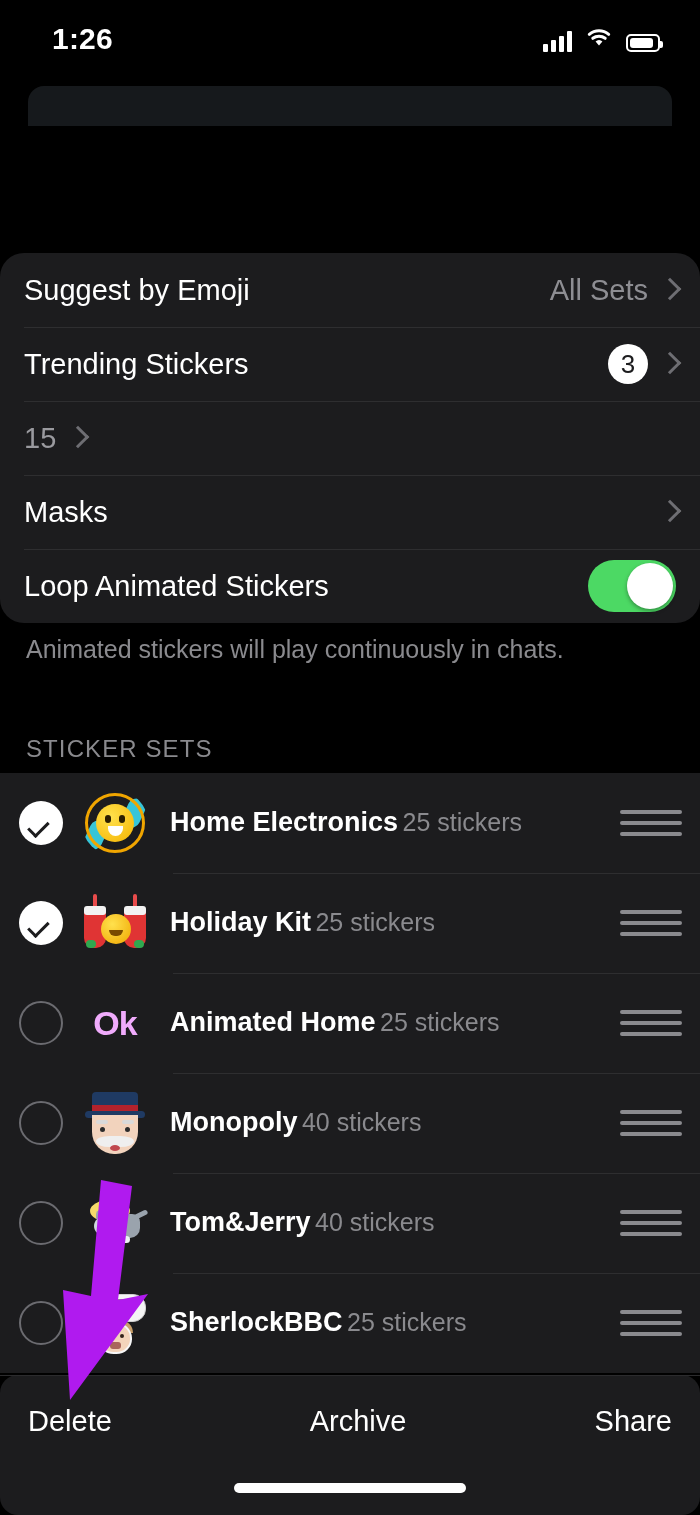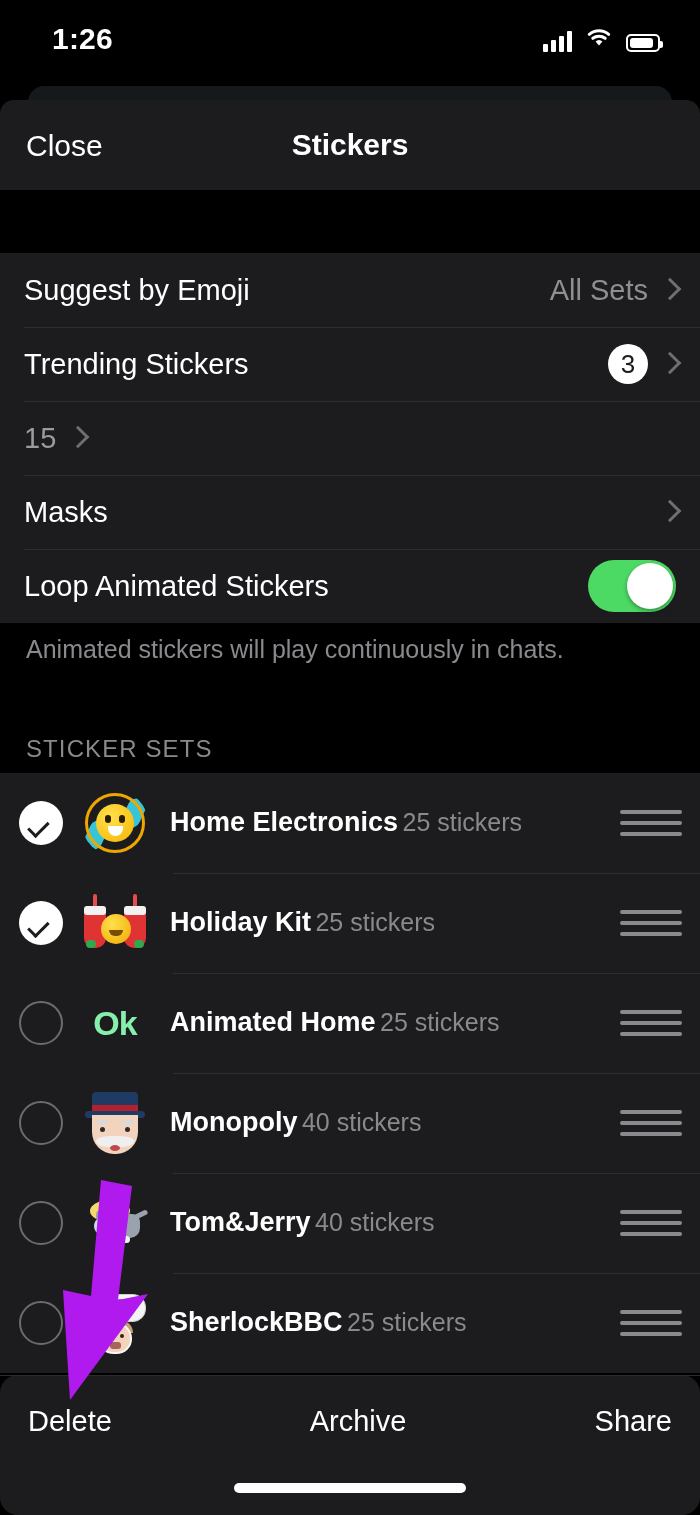--- a/index.html
+++ b/index.html
@@ -44,21 +44,21 @@
     position:absolute; left:26px; top:29px; color:#fff; font-size:30px; font-weight:400;
     background:none; border:none; font-family:inherit; cursor:pointer;
   }
   .nav-title{
     position:absolute; left:0; top:28px; width:700px; text-align:center;
     color:#fff; font-size:30px; font-weight:700;
   }
 
   
   .group{ position:absolute; left:0; width:700px; background:#1c1c1e; }
-  .g1{ top:253px; }
+  .g1{ top:253px;border-radius:24px; }
   .row{
     position:relative; height:74px; display:flex; align-items:center;
     padding:0 24px; cursor:pointer;
   }
   .row + .row:before{
     content:""; position:absolute; left:24px; right:0; top:0; height:1px; background:#2e2e30;
   }
   .row-label{ color:#fff; font-size:29px; flex:1; white-space:nowrap; }
   .row-value{ color:#8e8e93; font-size:29px; margin-right:14px; }
   .row-count{ color:#9a9a9f; font-size:29px; margin-right:14px; }
@@ -236,24 +236,20 @@
         </svg>
       </span>
       <span class="batt">
           <span></span>
         </span>
     </div>
   </div>
 
   <div class="sheet-back"></div>
 
-  <div class="navbar">
-    <button class="nav-close">Close</button>
-    <div class="nav-title">Stickers</div>
-  </div>
 
   <div class="group g1">
 
     <div class="row">
       <span class="row-label">Suggest by Emoji</span>
       <span class="row-value">All Sets</span>
       <span class="chev"></span>
     </div>
 
     <div class="row">
@@ -329,21 +325,21 @@
       <span class="handle">
           <i></i>
           <i></i>
           <i></i>
         </span>
     </div>
 
     <div class="setrow">
       <span class="sel off"></span>
       <span class="thumb t-ok">
-          <b style="color: #86efac;">Ok</b>
+          <b style="color: #f0abfc;">Ok</b>
         </span>
       <span class="settxt">
         <span class="setname">Animated Home</span>
         <span class="setsub">25 stickers</span>
       </span>
       <span class="handle">
           <i></i>
           <i></i>
           <i></i>
         </span>

